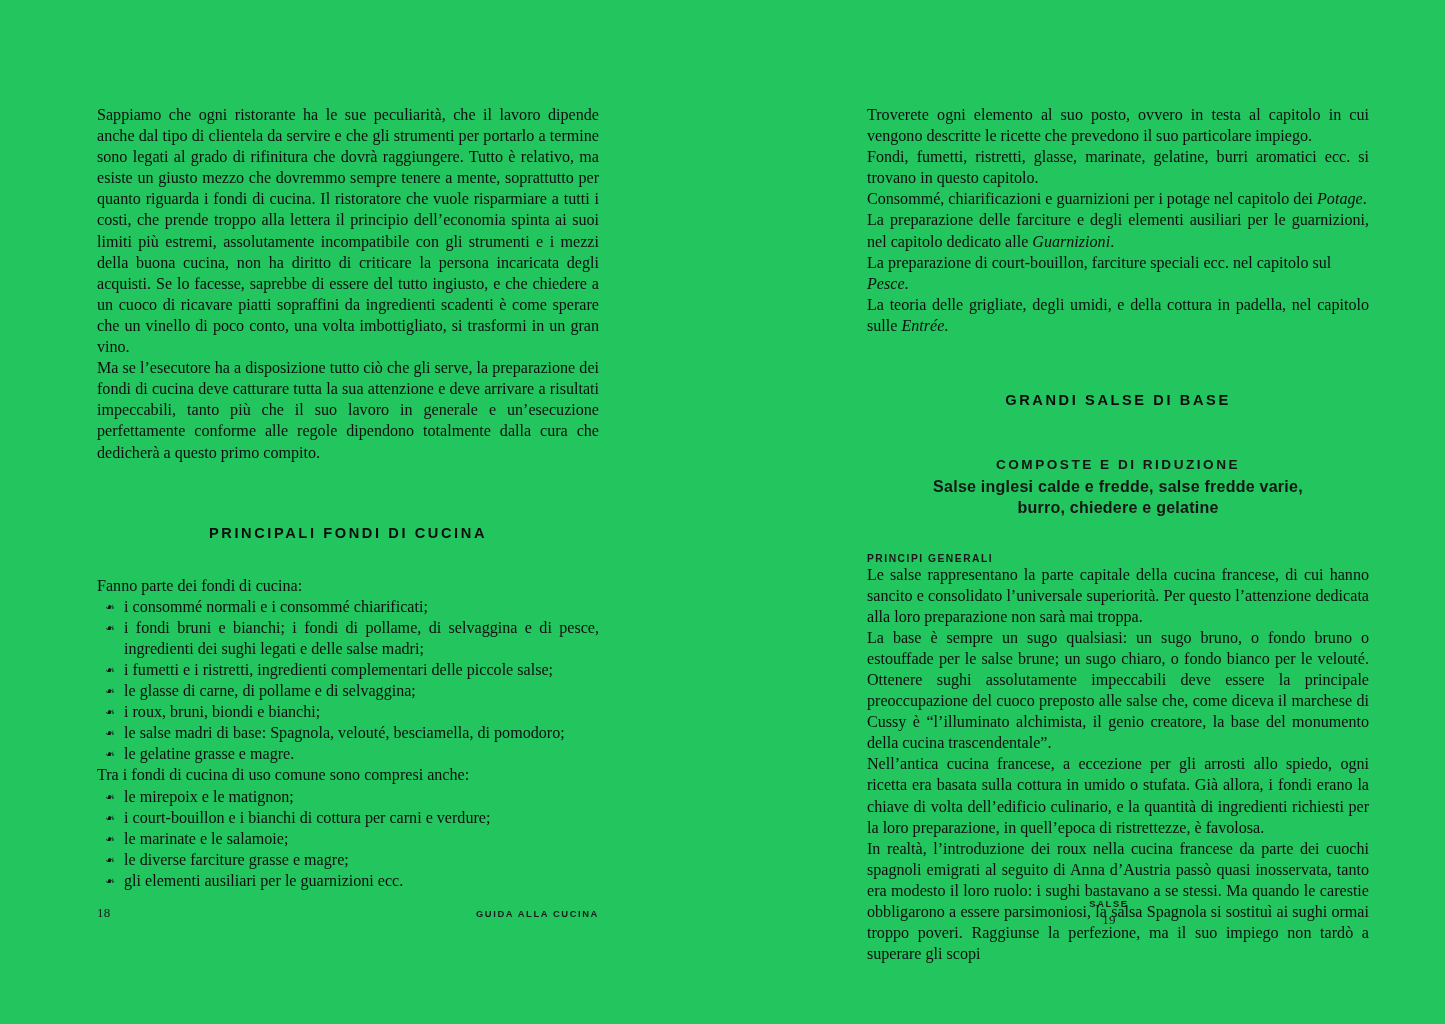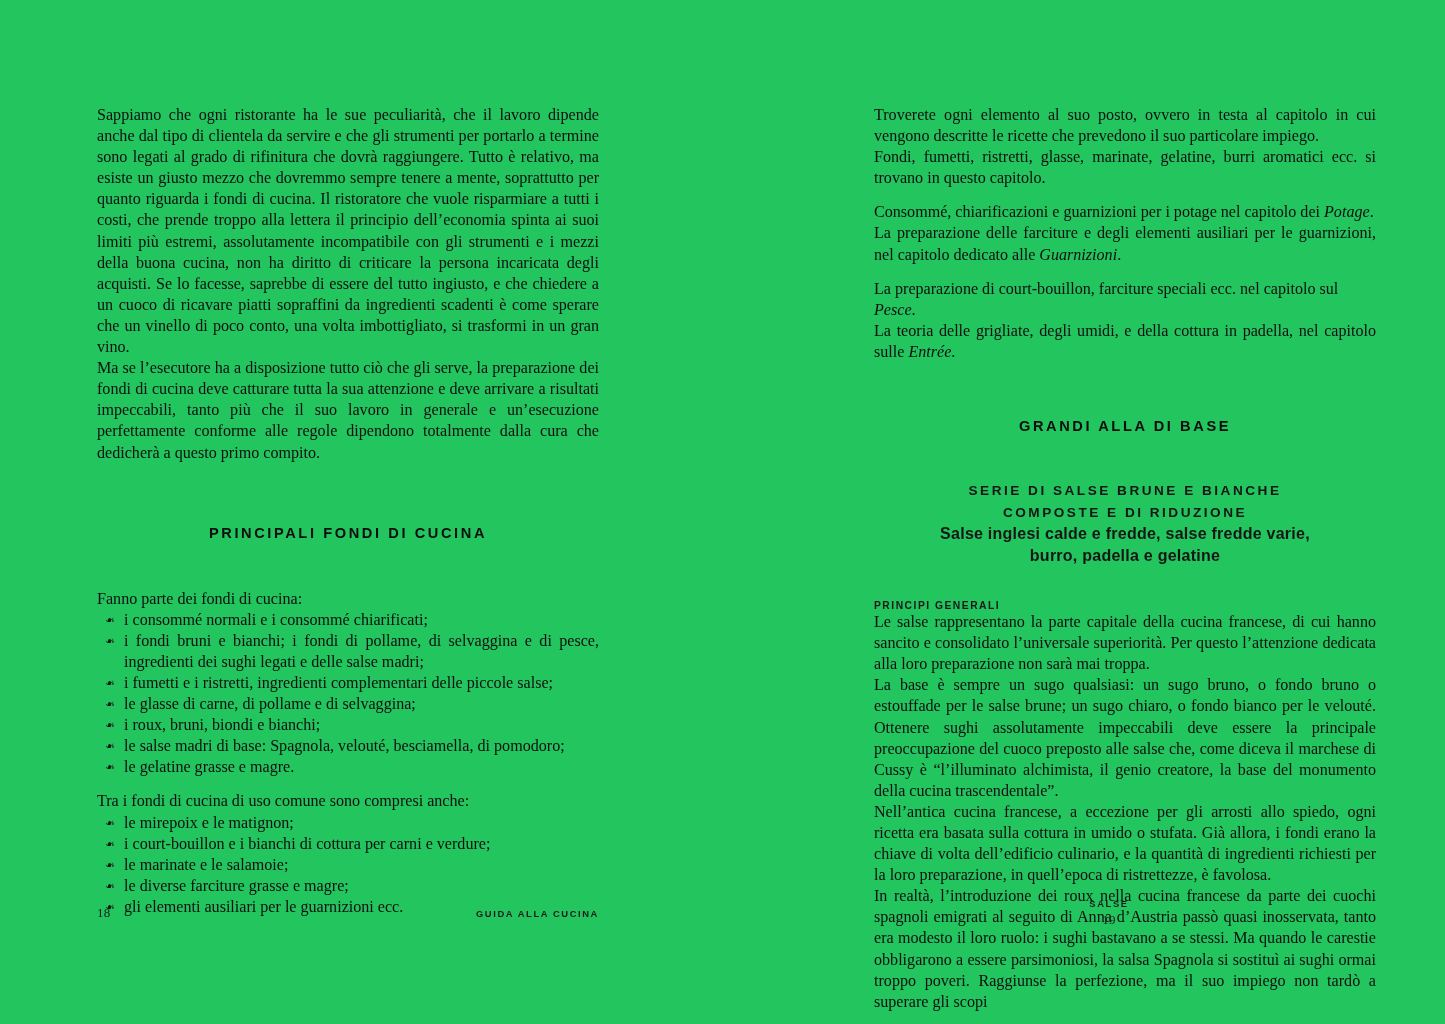--- a/index.html
+++ b/index.html
@@ -27,36 +27,36 @@
   .page-left  { left: 0; }
   .page-right { left: 723px; }
 
   .textblock {
     position: absolute;
     top: 104px;
     width: 502px;
     height: 790px;
   }
   .page-left  .textblock { left: 97px; }
-  .page-right .textblock { left: 151px; }
+  .page-right .textblock { left: 144px; }
 
   p.body, .list-item-text, .para {
     font-family: "Liberation Serif", serif;
     font-size: 16.1px;
     line-height: 21.1px;
     color: #100f10;
     text-align: justify;
     text-justify: inter-word;
     -webkit-hyphens: none;
     hyphens: none;
   }
 
   p.body { text-align: justify; }
 
-  p.lead { text-align: left; margin-top: 13px; }
+  p.lead { text-align: left; }
 
   
   .h-section {
     font-family: "Liberation Sans", sans-serif;
     font-weight: bold;
     font-size: 14.6px;
     letter-spacing: 2.6px;
     color: #0e0d0e;
     text-align: center;
     text-transform: none;
@@ -252,27 +252,26 @@
         <span>La preparazione delle farciture e degli elementi ausiliari per le guarnizioni, nel capitolo dedicato alle </span><em class="it">Guarnizioni</em><span>.</span>
       </p>
       <p class="body lead">
         <span>La preparazione di court-bouillon, farciture speciali ecc. nel capitolo sul </span><em class="it">Pesce</em><span>.</span>
       </p>
       <p class="body">
         <span>La teoria delle grigliate, degli umidi, e della cottura in padella, nel capitolo sulle </span><em class="it">Entrée</em><span>.</span>
       </p>
 
       <div class="gap-xl"></div>
-      <div class="h-section">GRANDI ALLA DI BASE</div>
+      <div class="h-section">GRANDI SALSE DI BASE</div>
       <div class="gap-lg"></div>
 
-      <div class="h-sub">SERIE DI SALSE BRUNE E BIANCHE</div>
       <div class="h-sub">COMPOSTE E DI RIDUZIONE</div>
       <div class="h-sub-lower">Salse inglesi calde e fredde, salse fredde varie,</div>
-      <div class="h-sub-lower">burro, padella e gelatine</div>
+      <div class="h-sub-lower">burro, chiedere e gelatine</div>
 
       <div class="gap-md"></div>
       <div class="h-label">PRINCIPI GENERALI</div>
 
       <p class="body">Le salse rappresentano la parte capitale della cucina francese, di cui hanno sancito e consolidato l’universale superiorità. Per questo l’attenzione dedicata alla loro preparazione non sarà mai troppa.</p>
       <p class="body">La base è sempre un sugo qualsiasi: un sugo bruno, o fondo bruno o estouffade per le salse brune; un sugo chiaro, o fondo bianco per le velouté. Ottenere sughi assolutamente impeccabili deve essere la principale preoccupazione del cuoco preposto alle salse che, come diceva il marchese di Cussy è “l’illuminato alchimista, il genio creatore, la base del monumento della cucina trascendentale”.</p>
       <p class="body">Nell’antica cucina francese, a eccezione per gli arrosti allo spiedo, ogni ricetta era basata sulla cottura in umido o stufata. Già allora, i fondi erano la chiave di volta dell’edificio culinario, e la quantità di ingredienti richiesti per la loro preparazione, in quell’epoca di ristrettezze, è favolosa.</p>
       <p class="body">In realtà, l’introduzione dei roux nella cucina francese da parte dei cuochi spagnoli emigrati al seguito di Anna d’Austria passò quasi inosservata, tanto era modesto il loro ruolo: i sughi bastavano a se stessi. Ma quando le carestie obbligarono a essere parsimoniosi, la salsa Spagnola si sostituì ai sughi ormai troppo poveri. Raggiunse la perfezione, ma il suo impiego non tardò a superare gli scopi</p>
 
     </div>

